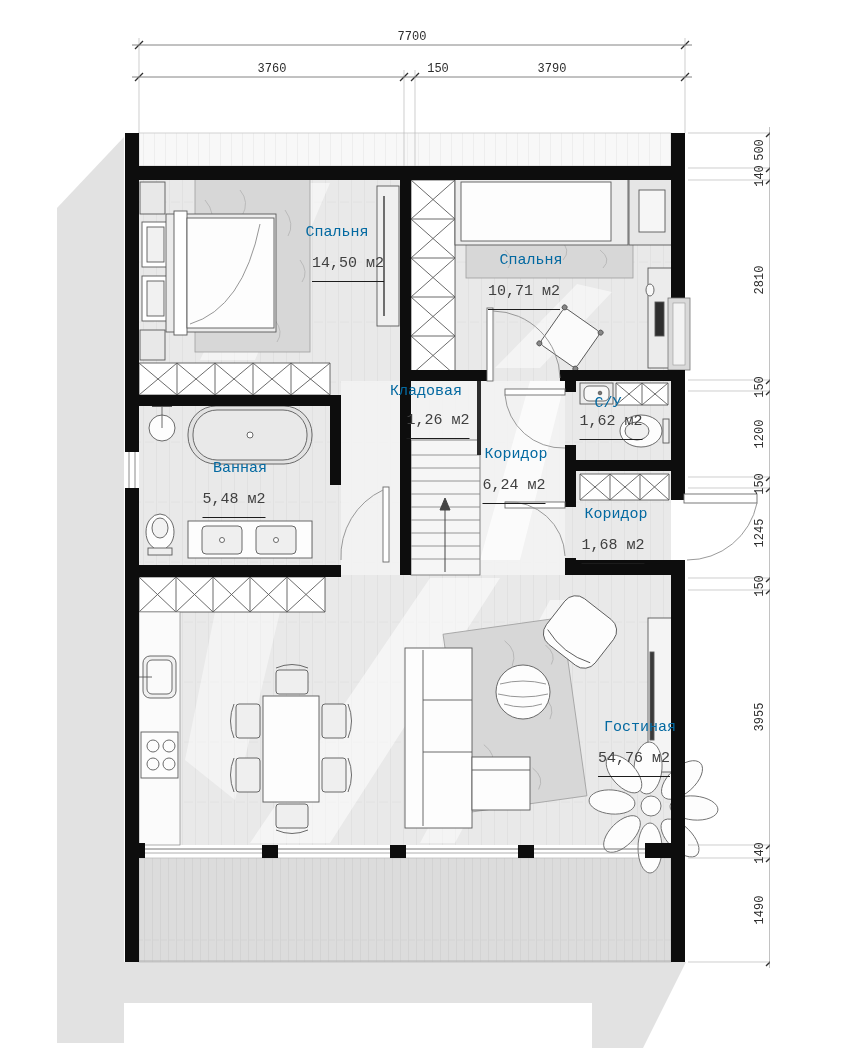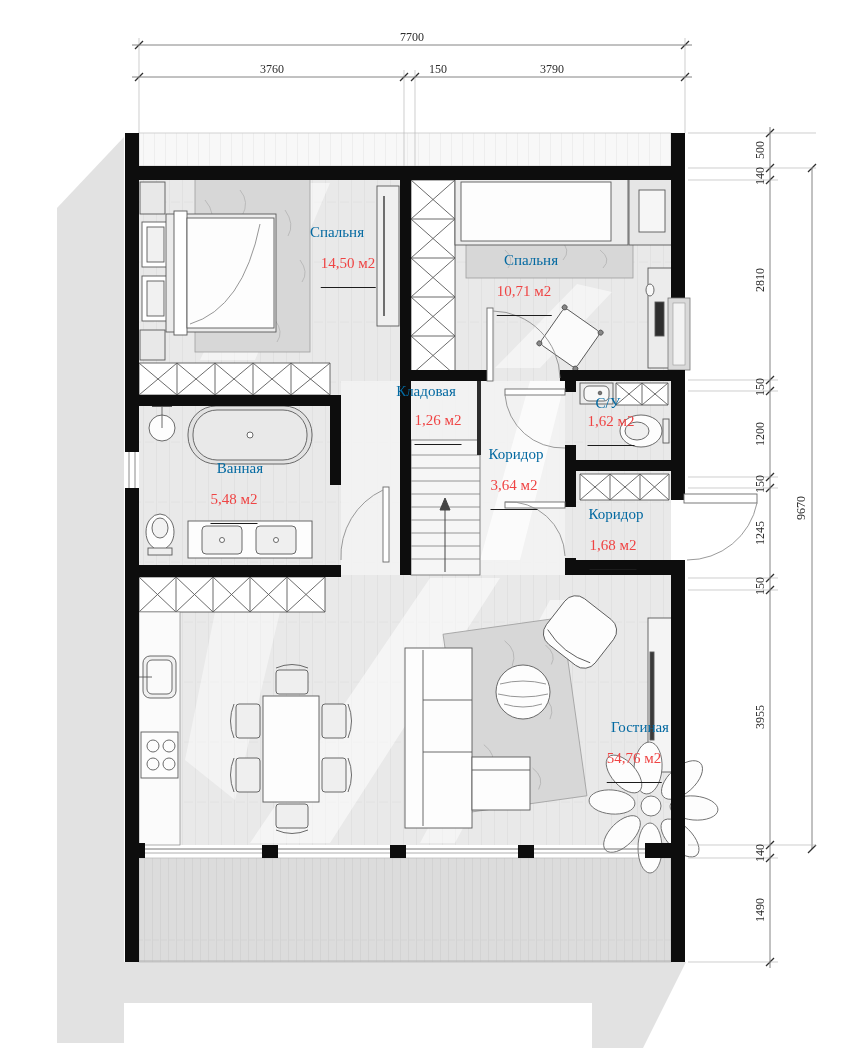--- a/index.html
+++ b/index.html
@@ -1,25 +1,25 @@
 <!DOCTYPE html>
 <html><head>
 <meta charset="utf-8">
 <style>
   html,body{margin:0;padding:0;background:#ffffff;}
-  #canvas{position:relative;width:858px;height:1052px;background:#ffffff;overflow:hidden;
-          font-family:Liberation Serif, serif;}
+  #canvas{position:relative;width:770px;height:1052px;background:#ffffff;overflow:hidden;
+          font-family:Liberation Mono, monospace;}
   #plan-svg{position:absolute;left:0;top:0;}
   .dim{position:absolute;font-size:12px;color:#2d2d2d;white-space:nowrap;
        transform:translate(-50%,-50%);letter-spacing:0;}
   .dim.v{transform:translate(-50%,-50%) rotate(-90deg);}
   .room-label{position:absolute;transform:translate(-50%,0);font-size:15px;color:#0369a1;
        white-space:nowrap;}
-  .room-area{position:absolute;transform:translate(-50%,0);font-size:15px;color:#ef4444;
-       border-bottom:1.4px solid #1c1c1c;padding-bottom:15px;white-space:nowrap;}
+  .room-area{position:absolute;transform:translate(-50%,0);font-size:15px;color:#404040;
+       border-bottom:1.4px solid #1c1c1c;padding-bottom:9px;white-space:nowrap;}
 </style>
 </head>
 <body>
 
 <div id="canvas">
 
 <svg id="plan-svg" width="858" height="1052" viewBox="0 0 858 1052">
   <defs>
     <pattern id="planks" width="13" height="60" patternUnits="userSpaceOnUse">
       <rect width="13" height="60" fill="#e9e9e9"></rect>
@@ -414,21 +414,21 @@
 <span class="room-label" style="left:531px;top:252px">Спальня</span>
 <span class="room-area" style="left:524px;top:283px">10,71 м2</span>
 
 <span class="room-label" style="left:426px;top:383px">Кладовая</span>
 <span class="room-area" style="left:438px;top:412px">1,26 м2</span>
 
 <span class="room-label" style="left:608px;top:395px">С/У</span>
 <span class="room-area" style="left:611px;top:413px">1,62 м2</span>
 
 <span class="room-label" style="left:516px;top:446px">Коридор</span>
-<span class="room-area" style="left:514px;top:477px">3,64 м2</span>
+<span class="room-area" style="left:514px;top:477px">6,24 м2</span>
 
 <span class="room-label" style="left:616px;top:506px">Коридор</span>
 <span class="room-area" style="left:613px;top:537px">1,68 м2</span>
 
 <span class="room-label" style="left:240px;top:460px">Ванная</span>
 <span class="room-area" style="left:234px;top:491px">5,48 м2</span>
 
 <span class="room-label" style="left:640px;top:719px">Гостиная</span>
 <span class="room-area" style="left:634px;top:750px">54,76 м2</span>
 

